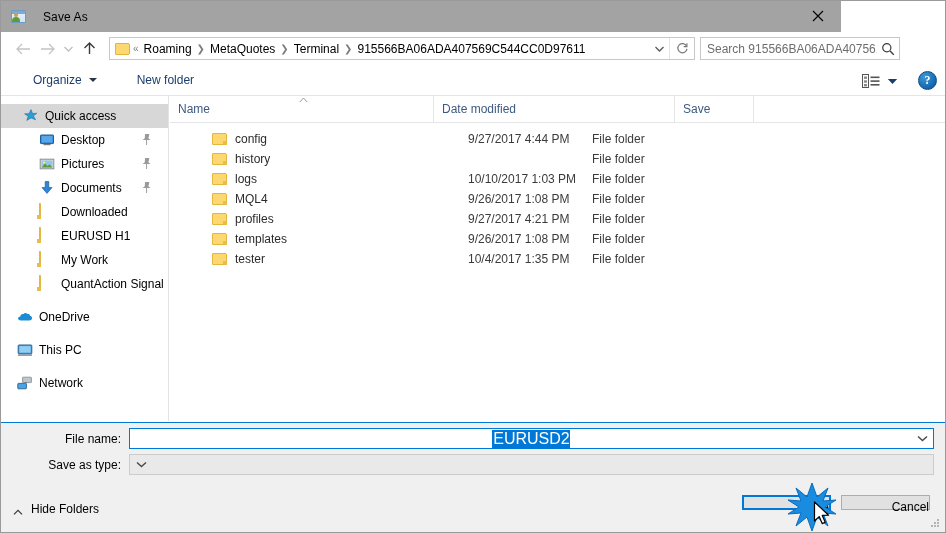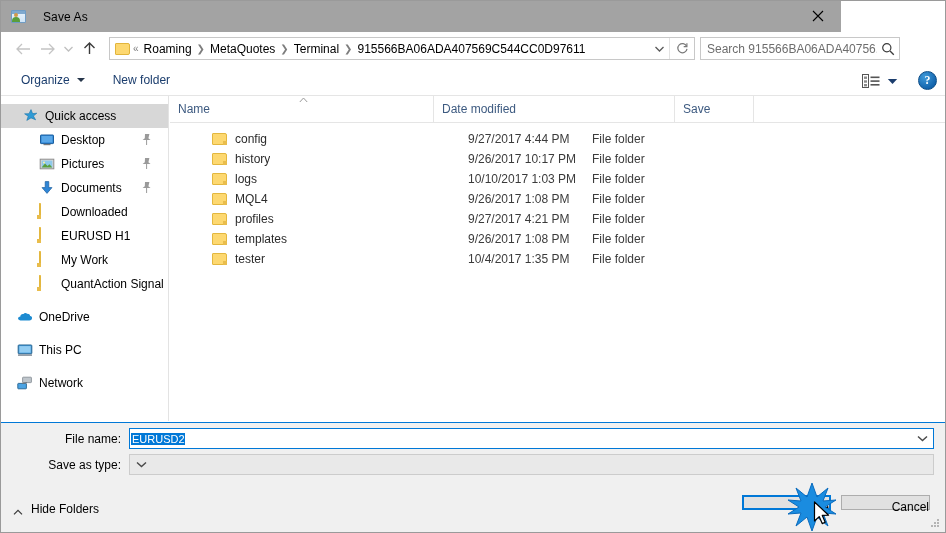--- a/index.html
+++ b/index.html
@@ -196,21 +196,21 @@
     display: flex;
     align-items: center;
     border-bottom: 1px solid #e5e5e5;
     box-sizing: border-box;
   }
   .cmd-item {
     display: flex;
     align-items: center;
     height: 24px;
     padding: 0 8px;
-    margin-left: 12px;
+    margin-left: 24px;
     font-size: 12px;
     color: #1b3d6d;
     white-space: nowrap;
   }
   .cmd-caret {
     margin-left: 7px;
     width: 0; height: 0;
     border-left: 4px solid transparent;
     border-right: 4px solid transparent;
     border-top: 4px solid #27364b;
@@ -389,24 +389,25 @@
     border: 1px solid #0078d7;
   }
   .combo.filetype {
     left: 128px; top: 453px;
     width: 805px;
     background: #e9e9e9;
     border: 1px solid #cccccc;
   }
   .combo .val {
     flex: 1;
-    font-size: 11px;
-    padding-left: 1px;
+    font-size: 16px;
+    padding-left: 21px;
     overflow: hidden;
     white-space: nowrap;
+    text-align: center;
   }
   .combo .val .sel {
     background: #0078d7;
     color: #ffffff;
     padding: 1px 0 2px 1px;
   }
   .combo .arrow {
     width: 22px; height: 19px;
     display: flex; align-items: center; justify-content: center;
     flex: none;
@@ -703,21 +704,20 @@
           </div>
           <div class="c c-date">9/27/2017 4:44 PM</div>
           <div class="c c-type">File folder</div>
           <div class="c c-size"></div>
         </div>
         <div class="row">
           <div class="c c-name">
             <span class="ic-folder"></span>
             <span>history</span>
           </div>
-          <div class="c c-date">9/26/2017 10:17 PM</div>
           <div class="c c-type">File folder</div>
           <div class="c c-size"></div>
         </div>
         <div class="row">
           <div class="c c-name">
             <span class="ic-folder"></span>
             <span>logs</span>
           </div>
           <div class="c c-date">10/10/2017 1:03 PM</div>
           <div class="c c-type">File folder</div>

